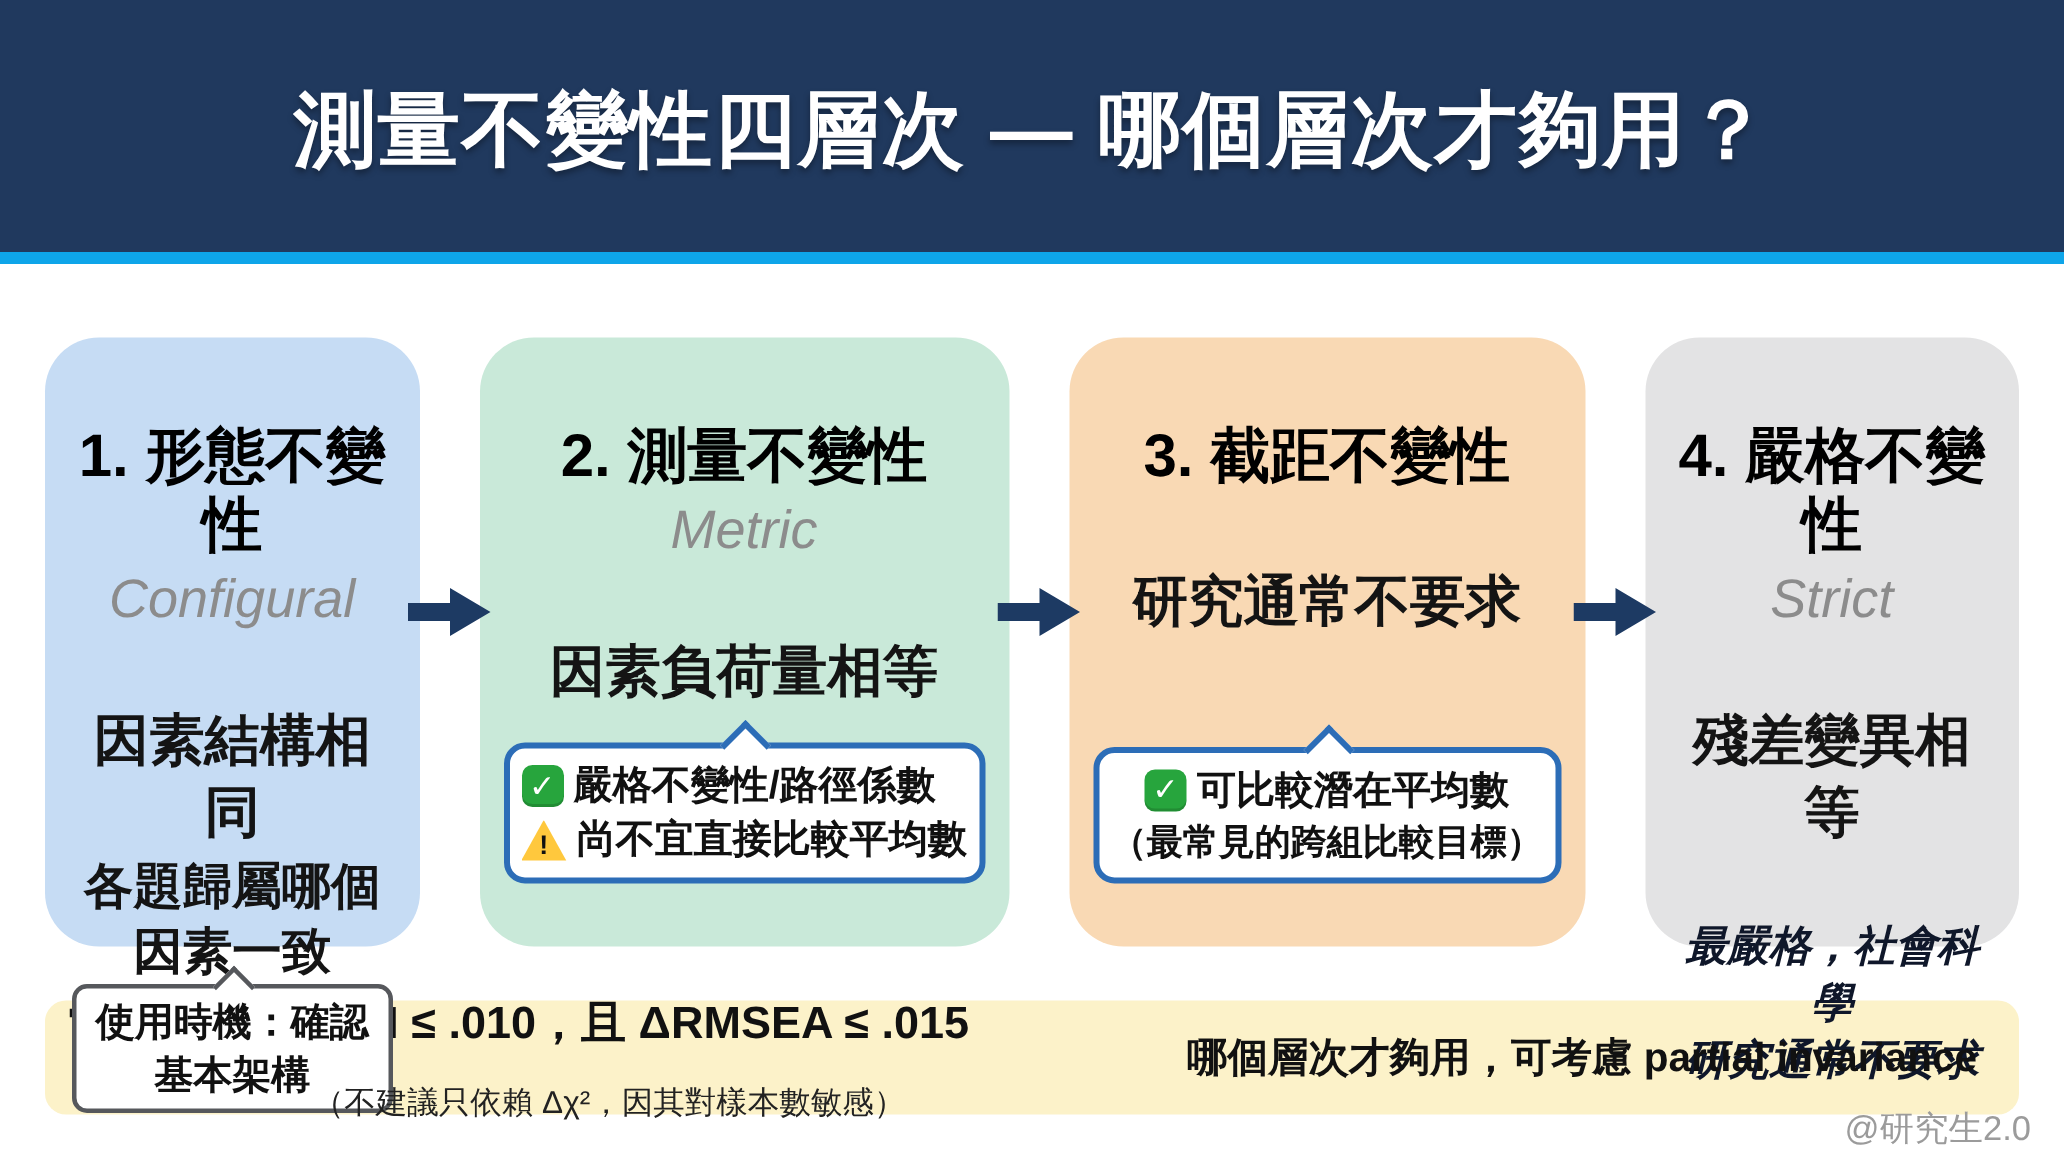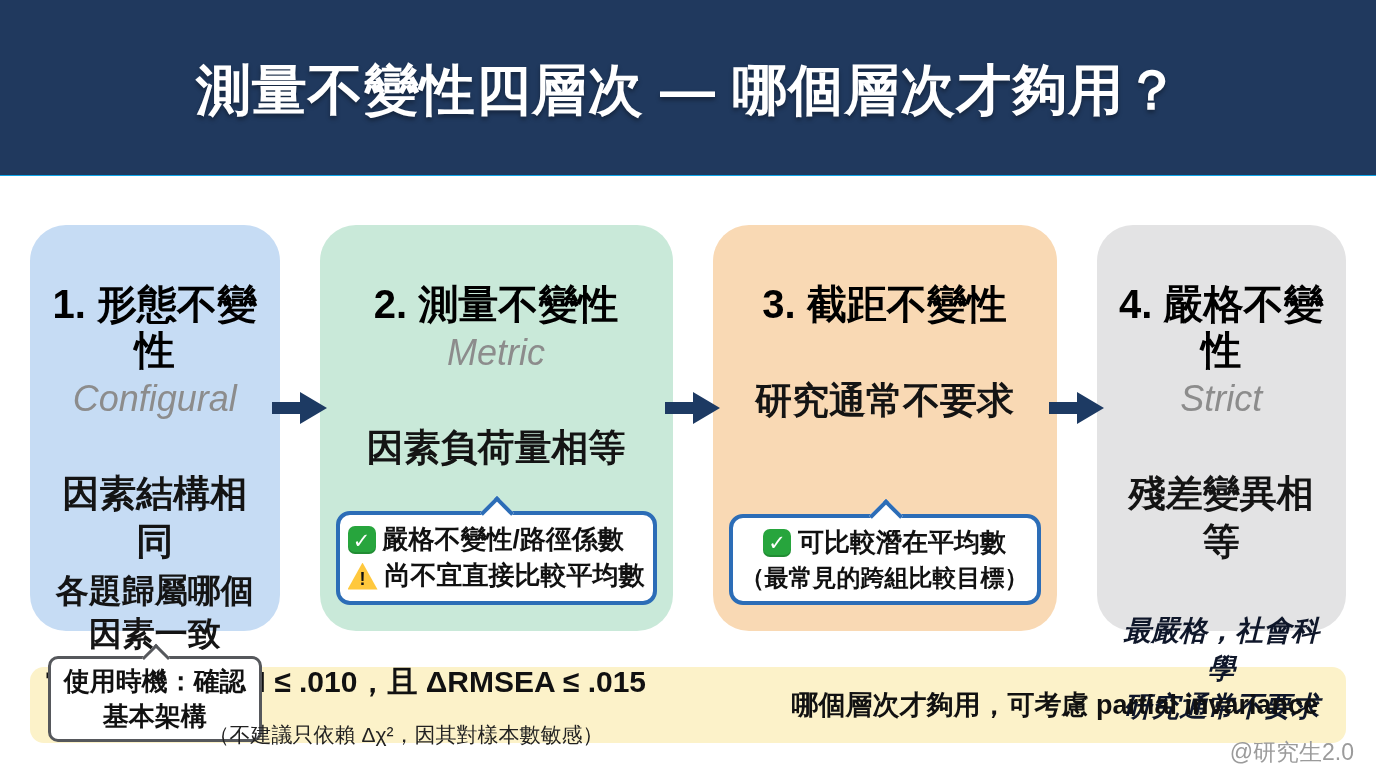--- a/index.html
+++ b/index.html
@@ -2,32 +2,32 @@
 <html><head>
 <meta charset="utf-8">
 <style>
   * { margin:0; padding:0; box-sizing:border-box; }
   html,body { width:1376px; height:768px; overflow:hidden; background:#ffffff;
     font-family:"Liberation Sans","DejaVu Sans",sans-serif; }
 
   .page { position:relative; width:1376px; height:768px; background:#fff; }
 
   
-  .hdr { height:176px; background:#20395e; border-bottom:1px solid #0ea5e9;
+  .hdr { height:176px; background:#20395e; border-bottom:8px solid #0ea5e9;
     display:flex; flex-direction:column; align-items:center; justify-content:center;
     padding-top:6px; }
   .hdr-title { color:#fff; font-size:55px; font-weight:800; letter-spacing:1px;
     text-shadow:0 3px 4px rgba(0,0,0,.35); }
   .hdr-sub { color:#f2f5fa; font-size:32px; font-weight:500; margin-top:14px;
     text-shadow:0 2px 3px rgba(0,0,0,.3); }
 
   
   .row { display:flex; align-items:stretch; padding:0 30px; margin-top:49px; height:406px; }
   .card { flex:1 1 0; border-radius:36px; display:flex; flex-direction:column;
-    align-items:center; text-align:center; padding:56px 14px 26px; }
+    align-items:center; text-align:center; padding:56px 14px 42px; }
   .c-blue   { background:#c6dcf4; }
   .c-green  { background:#c9e9d9; }
   .c-orange { background:#f9d9b4; }
   .c-gray   { background:#e3e3e4; }
 
   .ct { font-size:40px; font-weight:800; color:#000; line-height:1.15; }
   .cs { font-size:36px; font-style:italic; font-weight:500; color:#8c8c8c;
     margin-top:4px; line-height:1.2; }
   .cb { color:#141414; font-weight:600; line-height:1.3; }
   .cb-lg { font-size:37px; margin-top:50px; }

